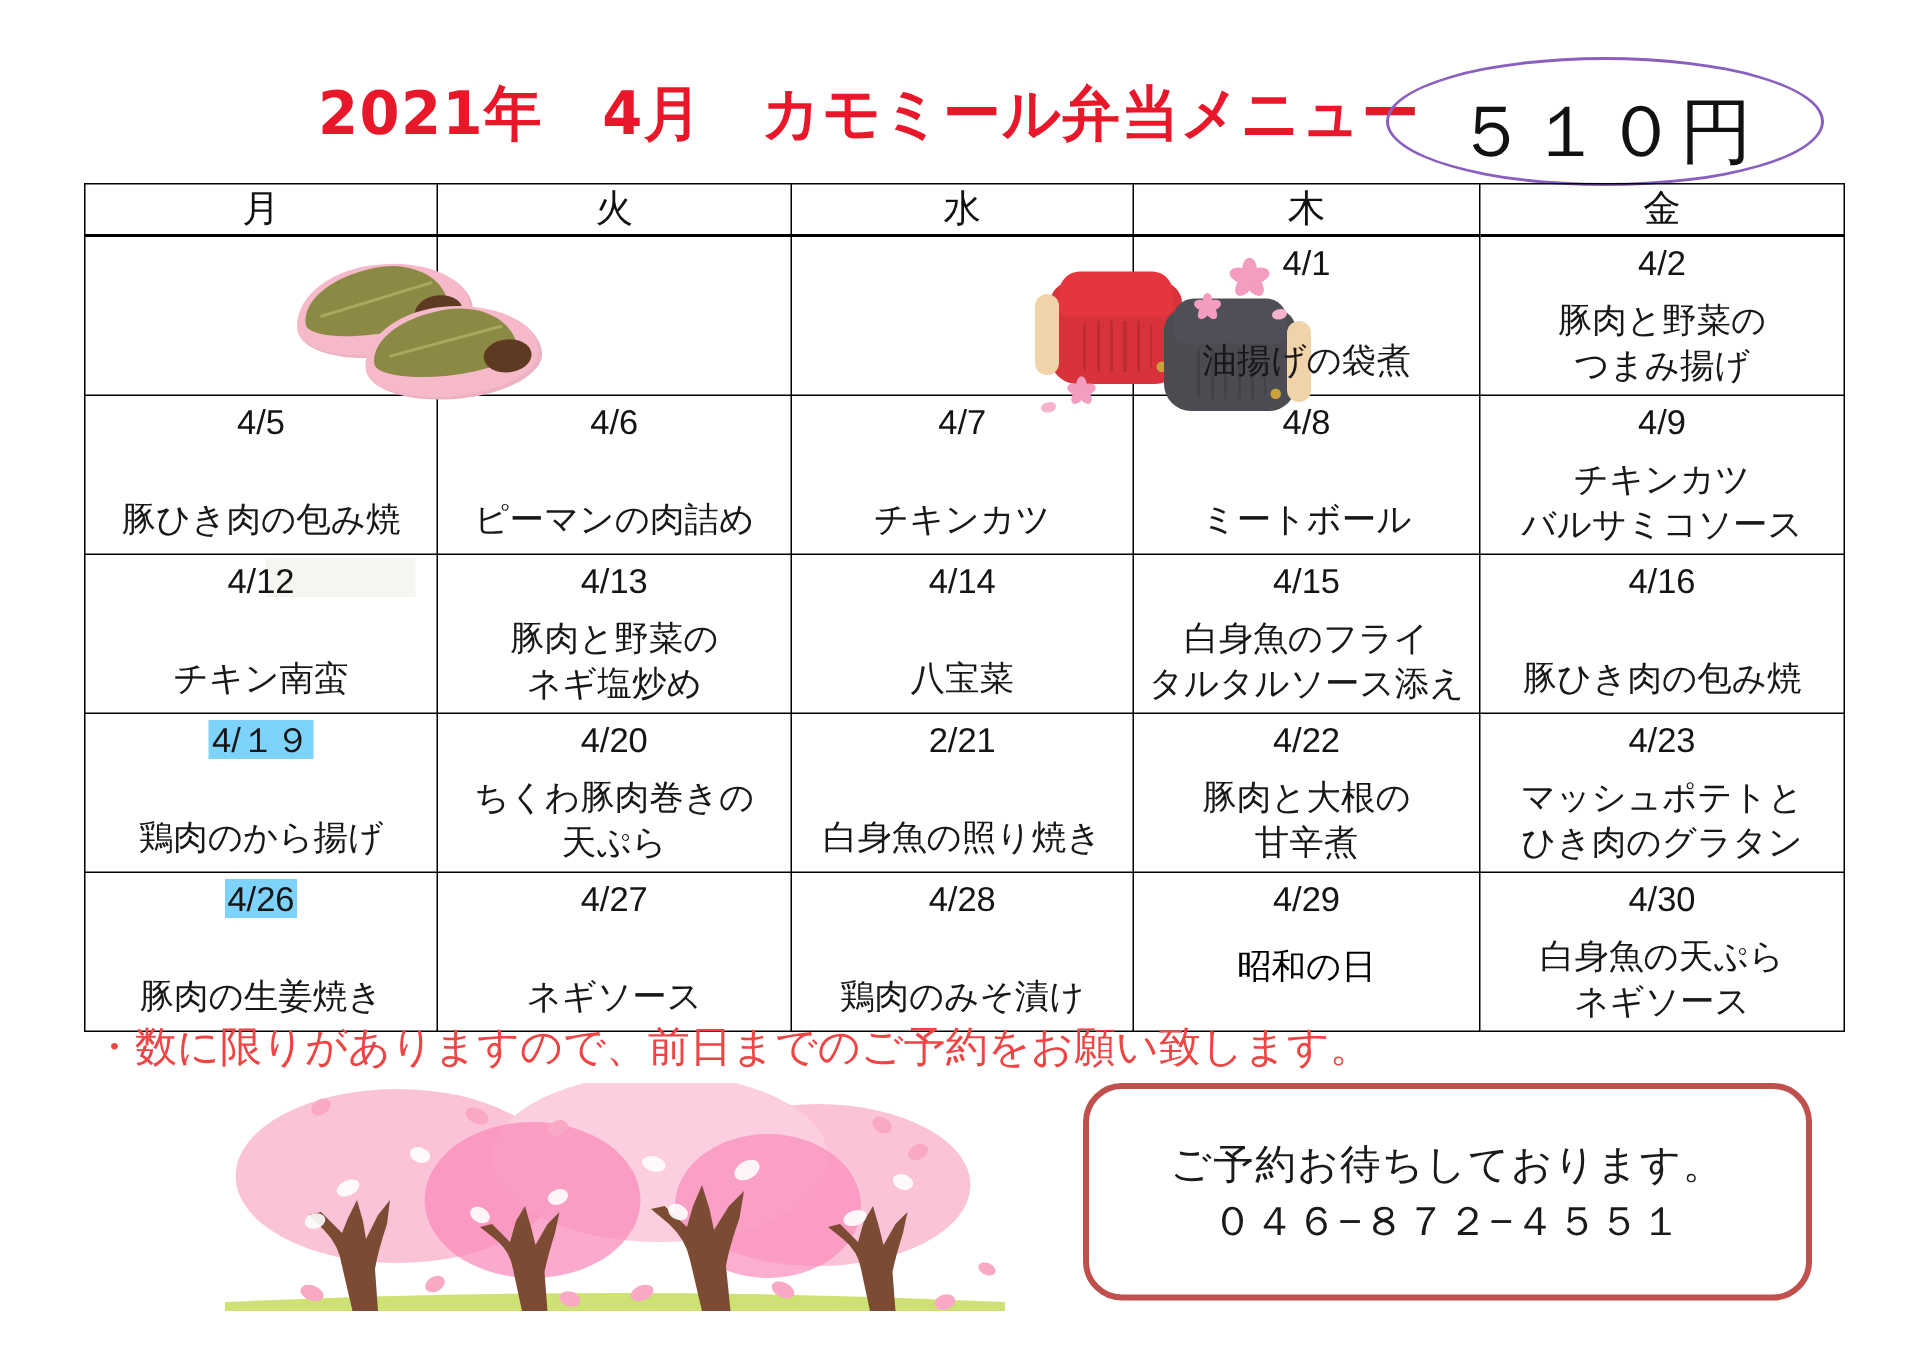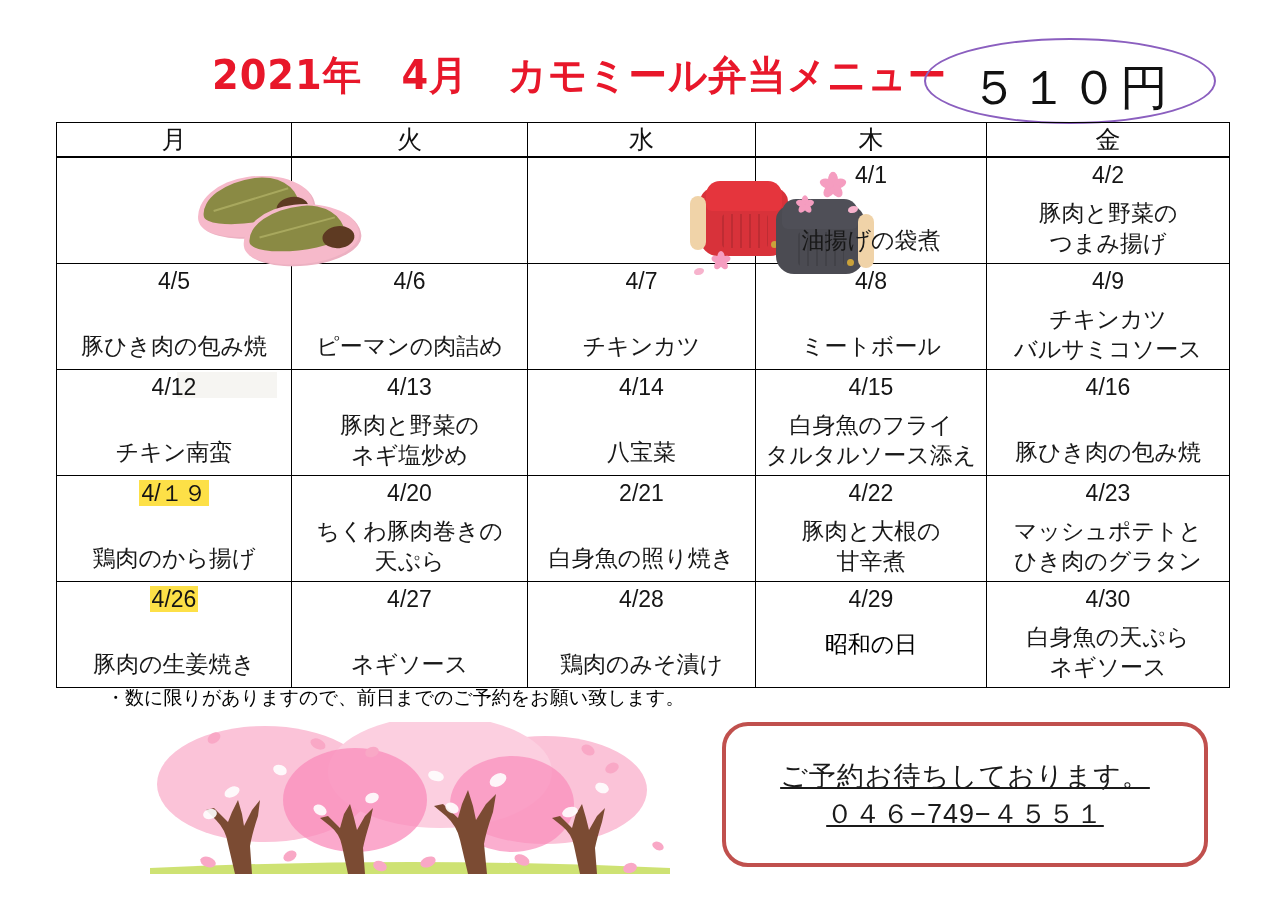--- a/index.html
+++ b/index.html
@@ -101,21 +101,21 @@
     line-height: 26px;
     color: #151515;
     white-space: nowrap;
   }
   .day-date.centered {
     left: 0;
     width: 100%;
     text-align: center;
   }
   .date-hl {
-    background: #fde047;
+    background: #7dd3fc;
     padding: 0 2px;
   }
   .day-menu {
     position: absolute;
     left: 0;
     right: 0;
     bottom: 8px;
     text-align: center;
     font-size: 23px;
     line-height: 29px;
@@ -273,42 +273,40 @@
     height: 7px;
     background: #f7b3cd;
     border-radius: 60% 40% 60% 40%;
   }
 
   
   #note-line {
     position: absolute;
     left: 62px;
     top: 681px;
-    font-size: 19px;
+    font-size: 28px;
     line-height: 34px;
-    color: #000000;
+    color: #ef4444;
     white-space: nowrap;
-    margin-left: 44px;
   }
 
   
   #contact-box {
     position: absolute;
     left: 722px;
     top: 722px;
     width: 486px;
     height: 145px;
     border: 4px solid #c0504d;
     border-radius: 26px;
     box-sizing: border-box;
     display: flex;
     flex-direction: column;
     justify-content: center;
     align-items: center;
-    text-decoration: underline;
   }
   #contact-box .cline {
     font-size: 27px;
     line-height: 38px;
     color: #1a1a1a;
     white-space: nowrap;
     letter-spacing: 1px;
   }
 
   
@@ -589,14 +587,14 @@
       <ellipse cx="288" cy="140" rx="8" ry="5" transform="rotate(-22 288 140)"></ellipse>
       <ellipse cx="382" cy="138" rx="8" ry="5" transform="rotate(26 382 138)"></ellipse>
       <ellipse cx="490" cy="146" rx="7" ry="5" transform="rotate(-16 490 146)"></ellipse>
       <ellipse cx="518" cy="124" rx="6" ry="4" transform="rotate(24 518 124)"></ellipse>
     </g>
   </svg>
 </div>
 
 <div id="contact-box">
   <div class="cline">ご予約お待ちしております。</div>
-  <div class="cline">０４６−749−４５５１</div>
+  <div class="cline">０４６−８７２−４５５１</div>
 </div>
 
 </body></html>

